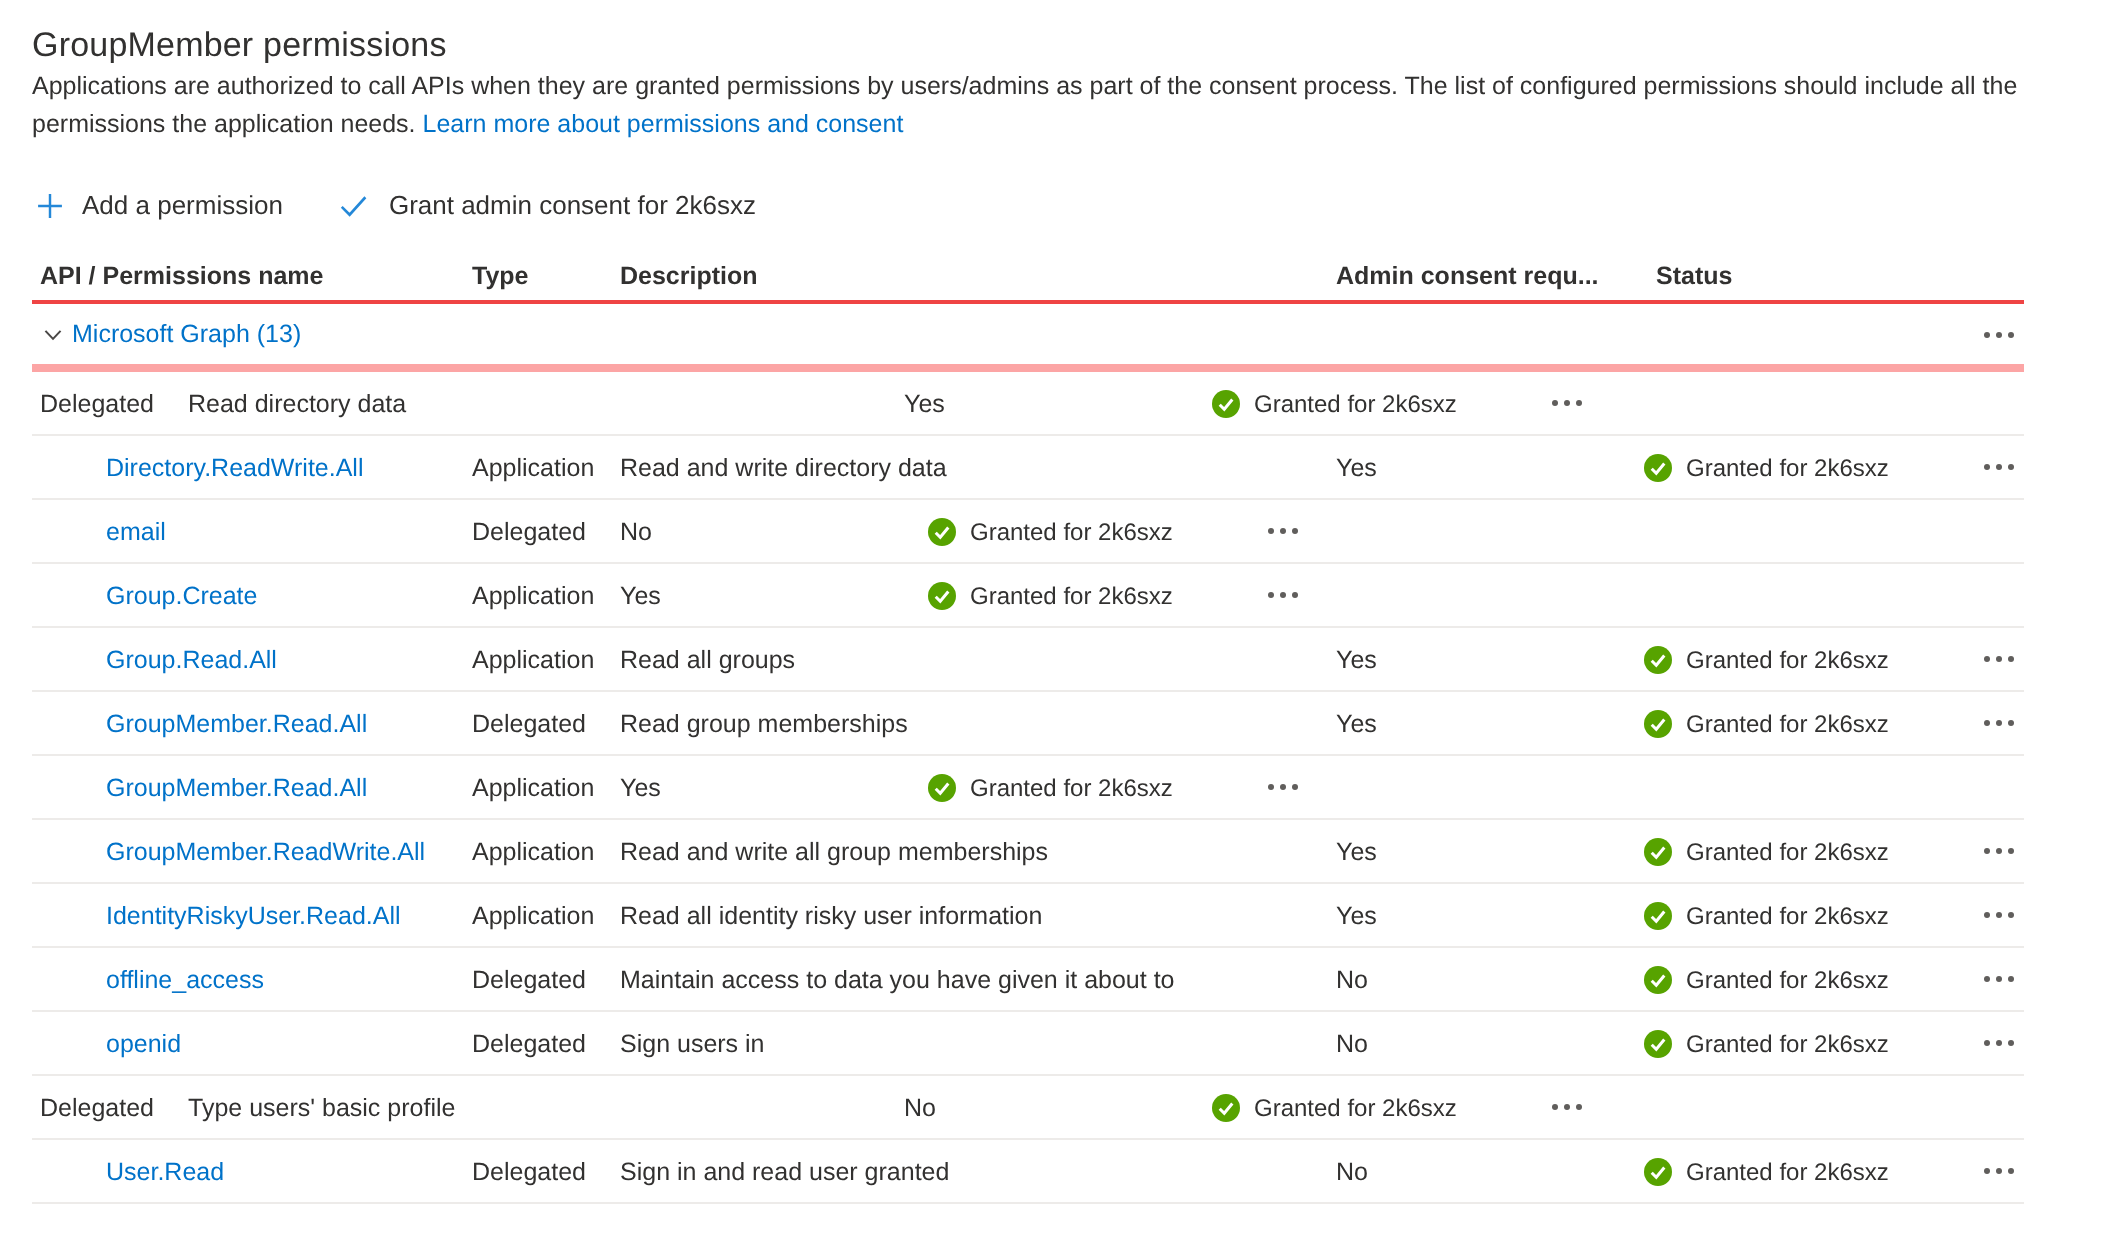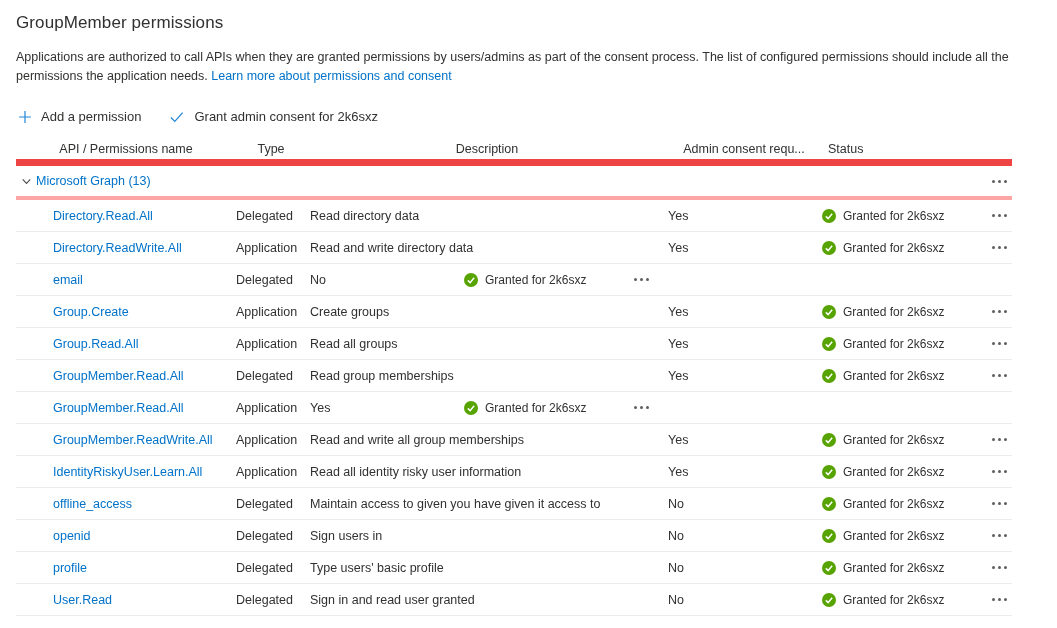--- a/index.html
+++ b/index.html
@@ -12,21 +12,21 @@
     overflow: hidden;
   }
   .page { padding: 13px 16px 0 16px; width: 1028px; }
 
   .page-title {
     font-size: 17px; font-weight: 400; color: #323130;
     margin: 0; letter-spacing: 0.1px;
   }
 
   .page-desc {
-    margin-top: 15px; font-size: 12.5px; line-height: 19px;
+    margin-top: 1px; font-size: 12.5px; line-height: 19px;
     max-width: 1002px; color: #323130;
   }
   a.link { color: #0072c9; text-decoration: none; cursor: pointer; }
 
   .toolbar { margin-top: 21px; display: flex; align-items: center; gap: 24px; }
   .toolbar-btn {
     display: flex; align-items: center; gap: 9px;
     background: none; border: none; padding: 2px 2px;
     font-family: inherit; font-size: 13px; color: #323130; cursor: pointer;
   }
@@ -35,22 +35,22 @@
   .grid { margin-top: 13px; width: 996px; }
   .row { display: flex; align-items: center; }
   .c-name   { width: 216px; }
   .c-type   { width: 74px;  padding-left: 4px; }
   .c-desc   { width: 358px; padding-left: 4px; }
   .c-admin  { width: 156px; padding-left: 4px; }
   .c-status { width: 166px; padding-left: 2px; display: flex; align-items: center; gap: 7px; }
   .c-menu   { width: 26px; display: flex; justify-content: center; }
 
   .grid-header {
-    height: 27px; border-bottom: 7px solid #ef4444;
-    font-size: 12.5px; font-weight: normal; color: #323130; text-align: center;
+    height: 27px; border-bottom: 2px solid #ef4444;
+    font-size: 12.5px; font-weight: bold; color: #323130;
   }
   .grid-header .c-name { padding-left: 4px; }
   .grid-header .c-status { padding-left: 8px; }
 
   .group-row { height: 34px; border-bottom: 4px solid #fca5a5; }
   .group-row .c-name { display: flex; align-items: center; gap: 4px; padding-left: 5px; }
   .group-link { font-size: 12.5px; color: #0072c9; cursor: pointer; }
   .chevron { display: flex; align-items: center; cursor: pointer; }
 
   .perm-row { height: 32px; border-bottom: 1px solid #edebe9; font-size: 12.5px; }
@@ -122,23 +122,20 @@
         <div class="dots">
             <i></i>
             <i></i>
             <i></i>
           </div>
       </div>
     </div>
 
     <div>
       <div class="row perm-row">
-        <div class="c-name">
-          <a class="perm-link">Directory.Read.All</a>
-        </div>
         <div class="c-type">Delegated</div>
         <div class="c-desc">Read directory data</div>
         <div class="c-admin">Yes</div>
         <div class="c-status">
           <span class="granted-icon">
             <svg width="14" height="14" viewBox="0 0 16 16">
               <circle cx="8" cy="8" r="8" fill="#57a300"></circle>
               <path d="M4.4 8.4 L7 11 L11.6 5.4" stroke="#ffffff" stroke-width="1.7" fill="none"></path>
             </svg>
           </span>
@@ -200,21 +197,20 @@
               <i></i>
             </div>
         </div>
       </div>
 
       <div class="row perm-row">
         <div class="c-name">
           <a class="perm-link">Group.Create</a>
         </div>
         <div class="c-type">Application</div>
-        <div class="c-desc">Create groups</div>
         <div class="c-admin">Yes</div>
         <div class="c-status">
           <span class="granted-icon">
             <svg width="14" height="14" viewBox="0 0 16 16">
               <circle cx="8" cy="8" r="8" fill="#57a300"></circle>
               <path d="M4.4 8.4 L7 11 L11.6 5.4" stroke="#ffffff" stroke-width="1.7" fill="none"></path>
             </svg>
           </span>
           <span class="status-text">Granted for 2k6sxz</span>
         </div>
@@ -321,21 +317,21 @@
           <div class="dots">
               <i></i>
               <i></i>
               <i></i>
             </div>
         </div>
       </div>
 
       <div class="row perm-row">
         <div class="c-name">
-          <a class="perm-link">IdentityRiskyUser.Learn.All</a>
+          <a class="perm-link">IdentityRiskyUser.Read.All</a>
         </div>
         <div class="c-type">Application</div>
         <div class="c-desc">Read all identity risky user information</div>
         <div class="c-admin">Yes</div>
         <div class="c-status">
           <span class="granted-icon">
             <svg width="14" height="14" viewBox="0 0 16 16">
               <circle cx="8" cy="8" r="8" fill="#57a300"></circle>
               <path d="M4.4 8.4 L7 11 L11.6 5.4" stroke="#ffffff" stroke-width="1.7" fill="none"></path>
             </svg>
@@ -349,21 +345,21 @@
               <i></i>
             </div>
         </div>
       </div>
 
       <div class="row perm-row">
         <div class="c-name">
           <a class="perm-link">offline_access</a>
         </div>
         <div class="c-type">Delegated</div>
-        <div class="c-desc">Maintain access to given you have given it access to</div>
+        <div class="c-desc">Maintain access to data you have given it about to</div>
         <div class="c-admin">No</div>
         <div class="c-status">
           <span class="granted-icon">
             <svg width="14" height="14" viewBox="0 0 16 16">
               <circle cx="8" cy="8" r="8" fill="#57a300"></circle>
               <path d="M4.4 8.4 L7 11 L11.6 5.4" stroke="#ffffff" stroke-width="1.7" fill="none"></path>
             </svg>
           </span>
           <span class="status-text">Granted for 2k6sxz</span>
         </div>
@@ -395,23 +391,20 @@
         <div class="c-menu">
           <div class="dots">
               <i></i>
               <i></i>
               <i></i>
             </div>
         </div>
       </div>
 
       <div class="row perm-row">
-        <div class="c-name">
-          <a class="perm-link">profile</a>
-        </div>
         <div class="c-type">Delegated</div>
         <div class="c-desc">Type users' basic profile</div>
         <div class="c-admin">No</div>
         <div class="c-status">
           <span class="granted-icon">
             <svg width="14" height="14" viewBox="0 0 16 16">
               <circle cx="8" cy="8" r="8" fill="#57a300"></circle>
               <path d="M4.4 8.4 L7 11 L11.6 5.4" stroke="#ffffff" stroke-width="1.7" fill="none"></path>
             </svg>
           </span>

